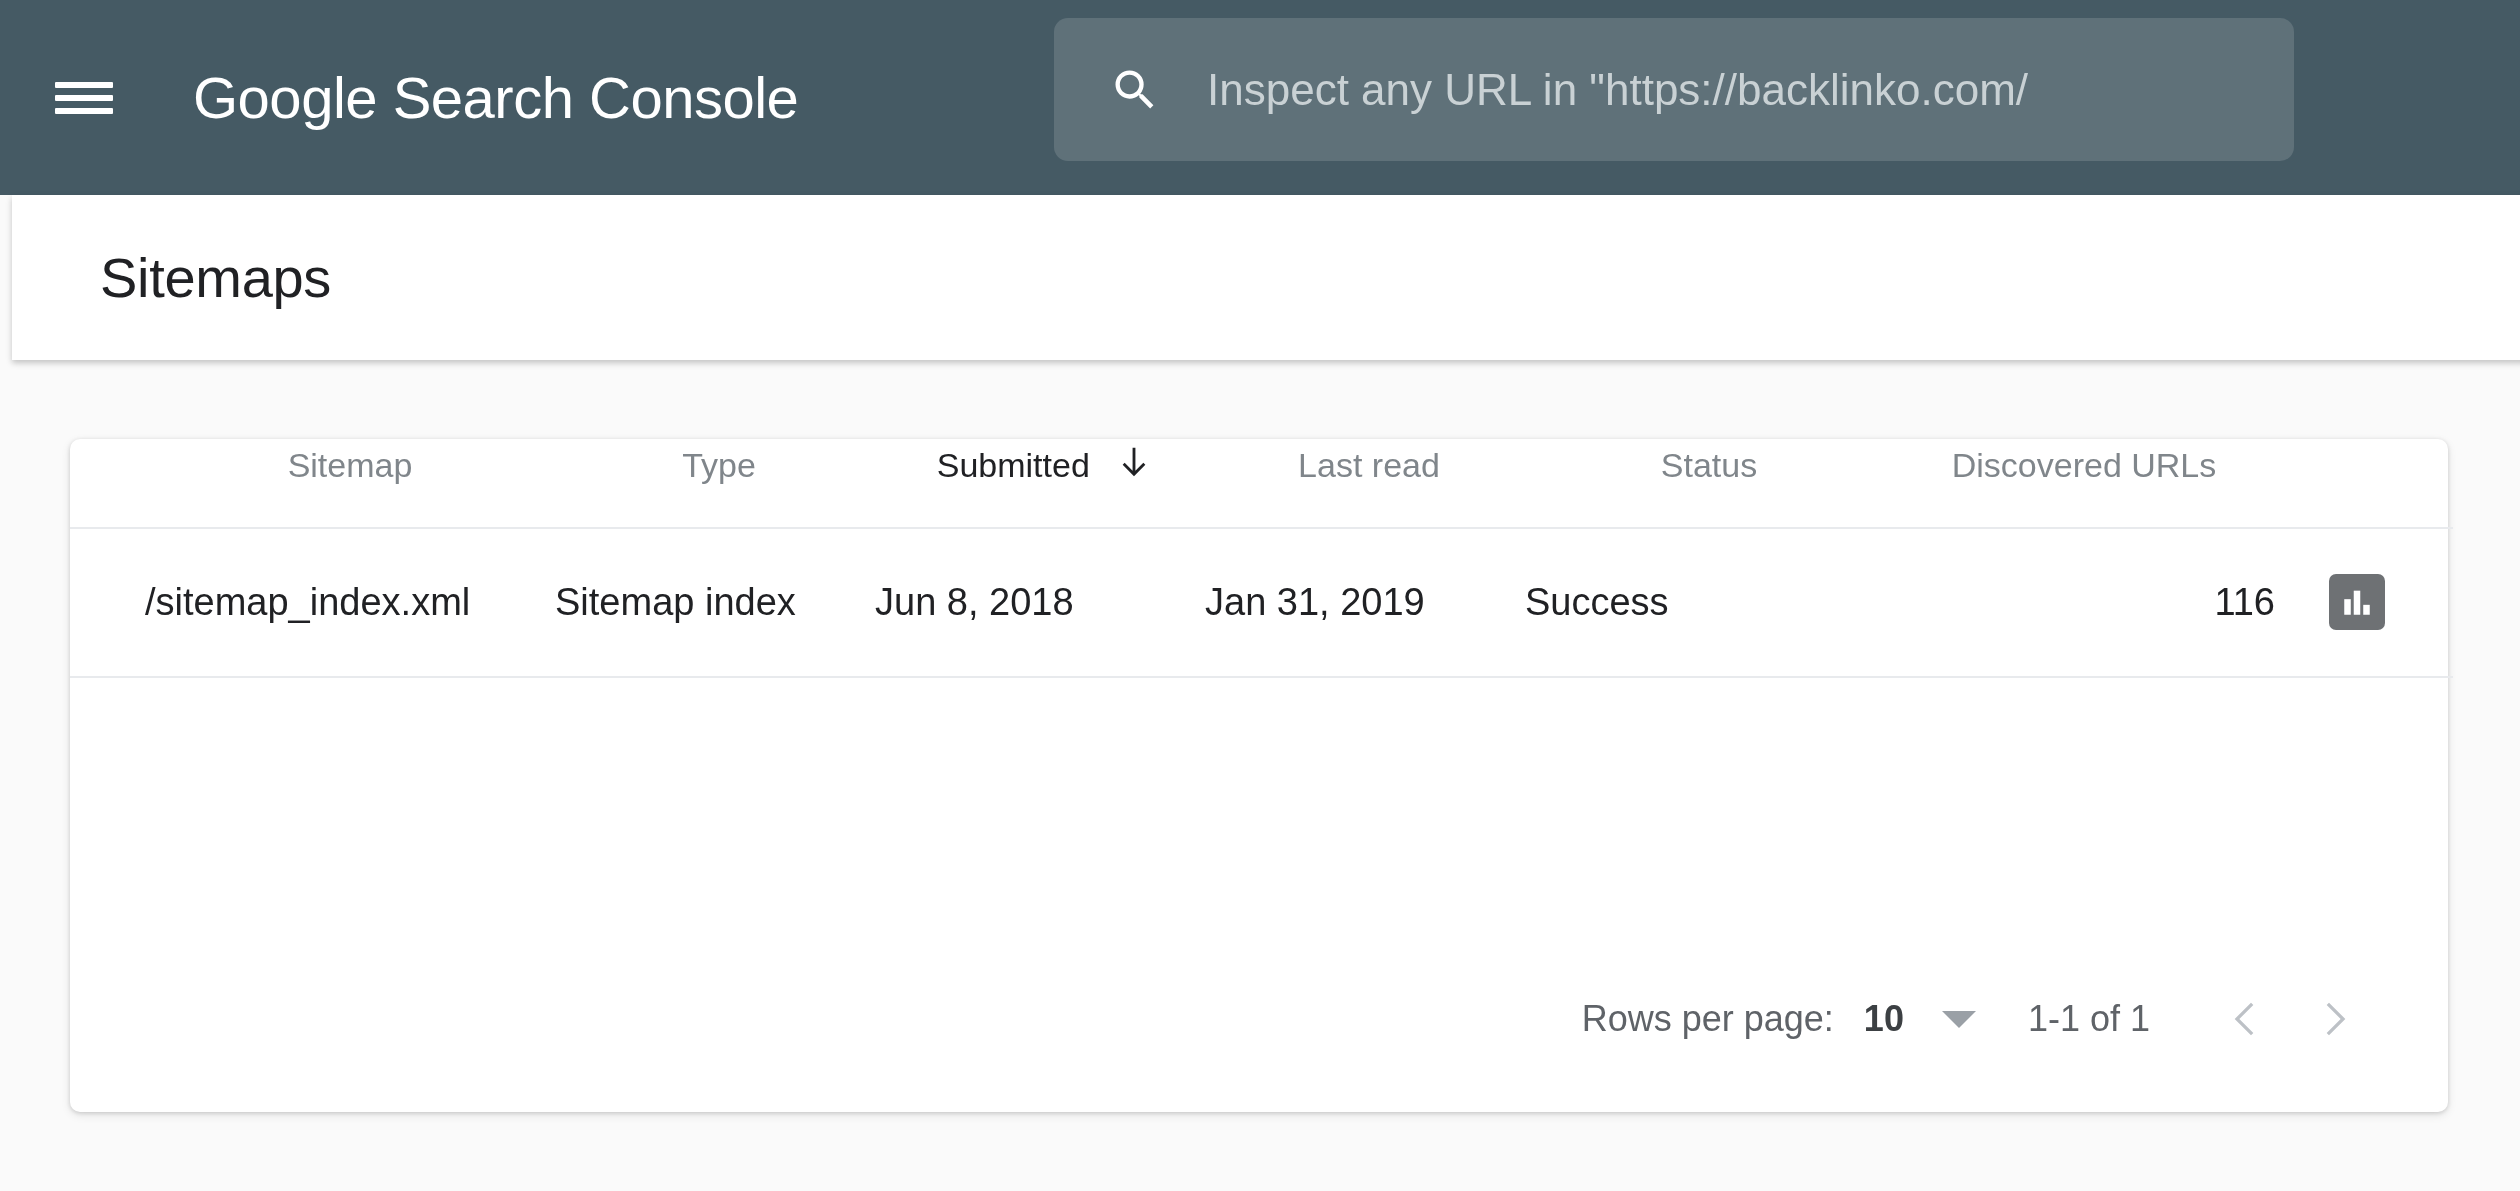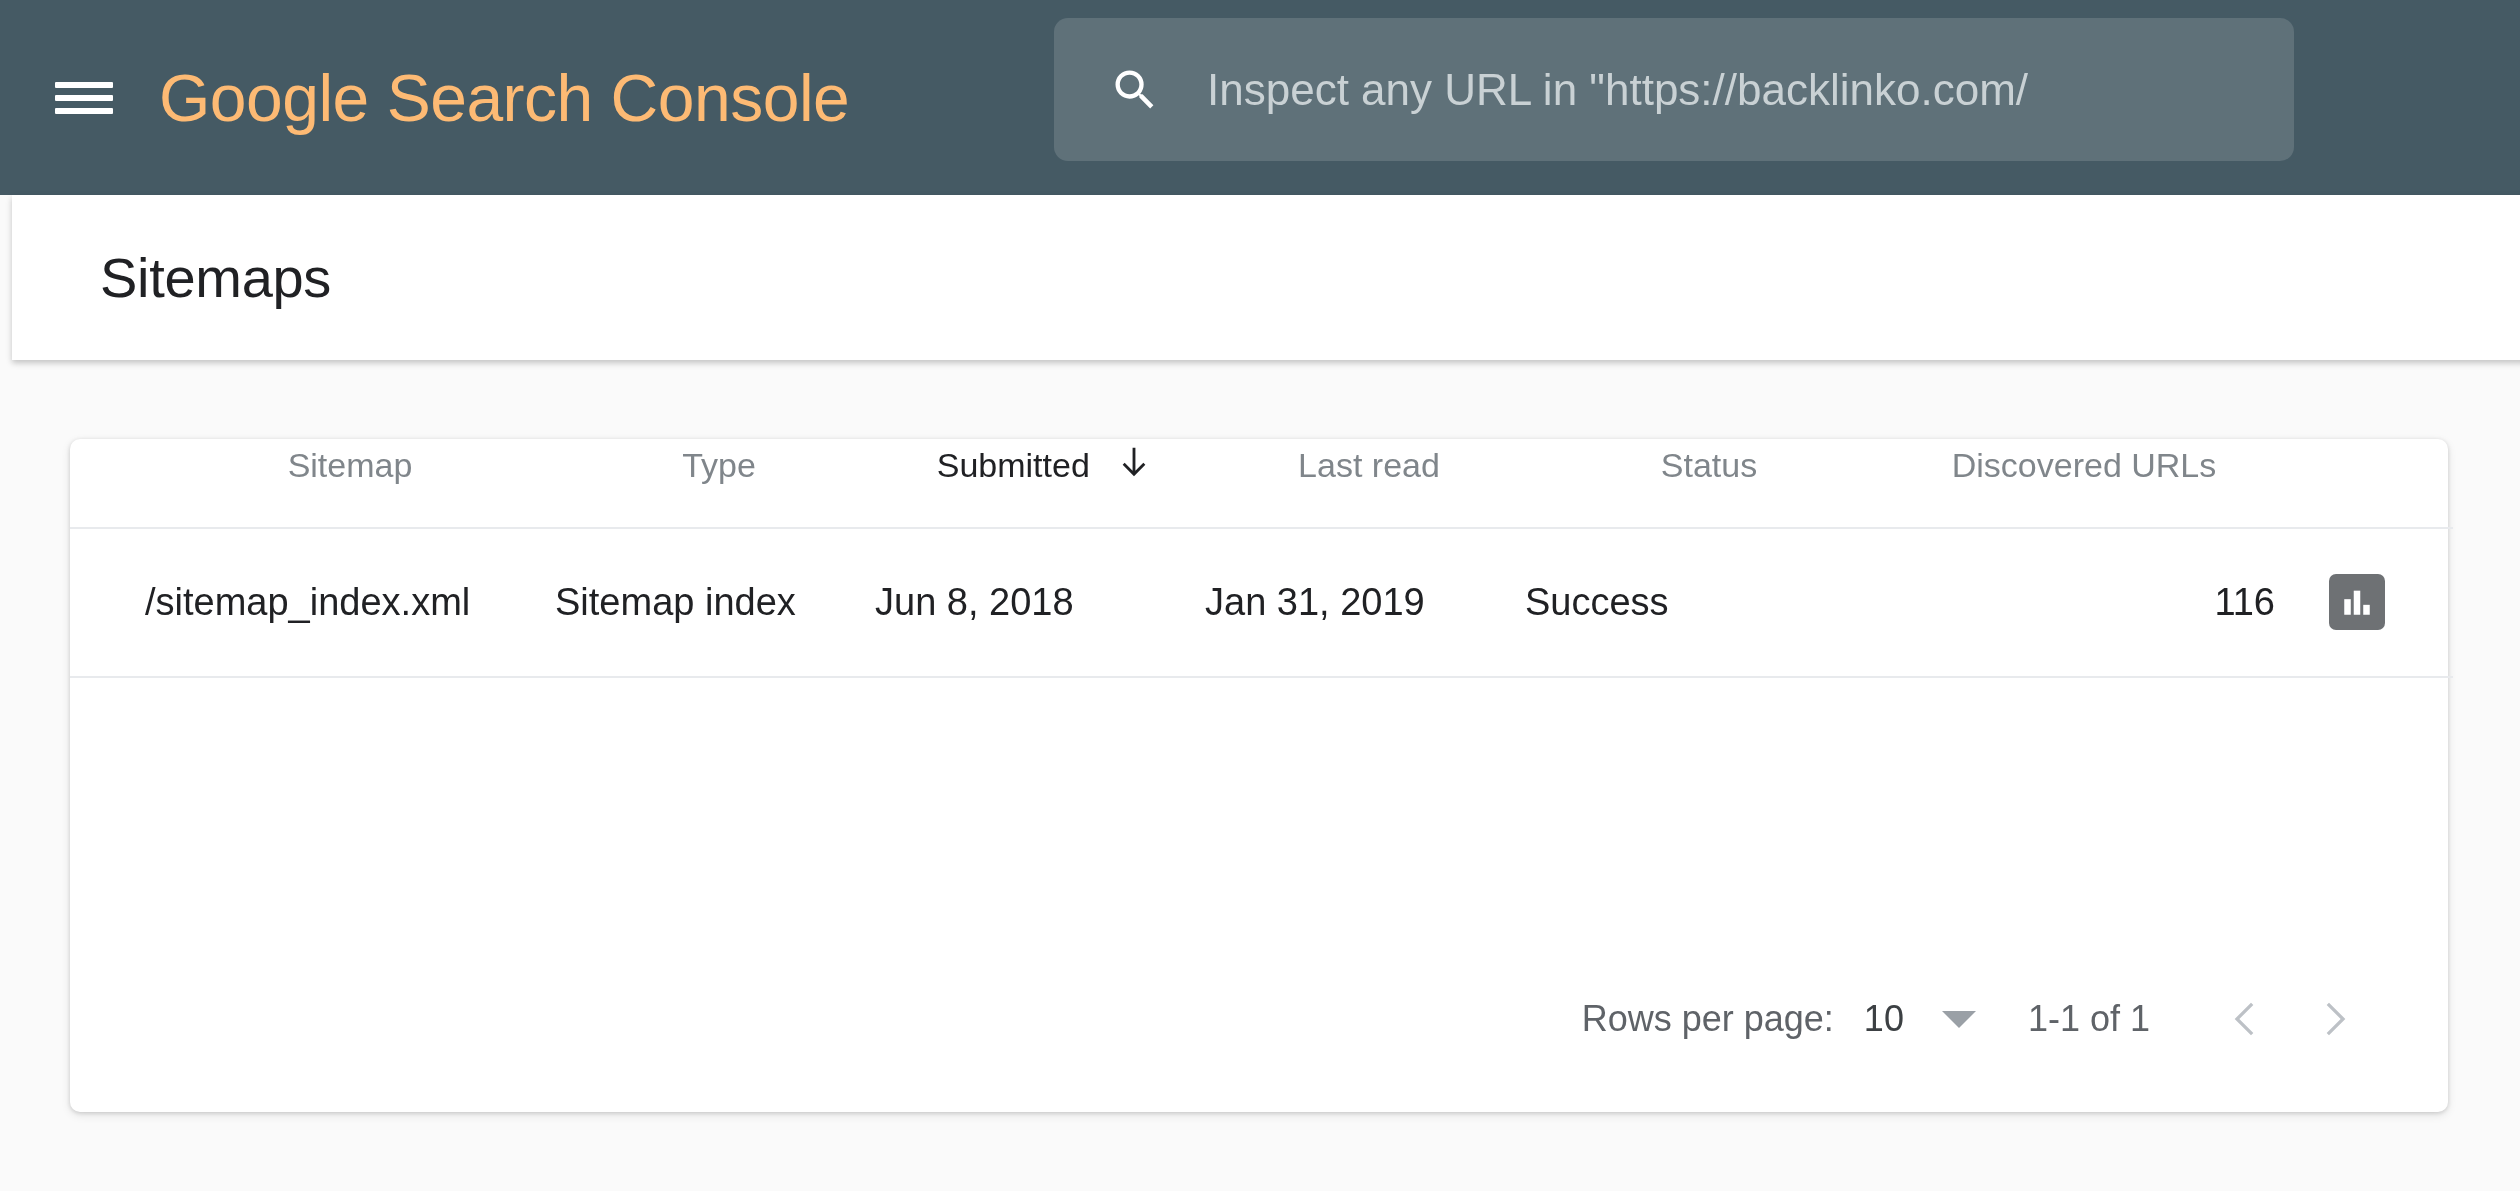--- a/index.html
+++ b/index.html
@@ -34,23 +34,23 @@
     padding: 6px 0;
   }
   #menu-button .bar {
     width: 58px;
     height: 6px;
     background: #ffffff;
     border-radius: 1px;
   }
 
   #product-logo {
-    margin-left: 46px;
-    color: #fdba74;
-    font-size: 66px;
+    margin-left: 80px;
+    color: #ffffff;
+    font-size: 58px;
     font-weight: 400;
     letter-spacing: -0.5px;
     white-space: nowrap;
     line-height: 1;
   }
   #product-logo .logo-google { font-weight: 500; }
   #product-logo .logo-rest { font-weight: 300; }
 
   #search-container {
     position: absolute;
@@ -231,21 +231,21 @@
   }
   #rows-per-page-select {
     display: flex;
     align-items: center;
     cursor: pointer;
     gap: 38px;
   }
   #rows-per-page-value {
     font-size: 36px;
     color: #3c4043;
-    font-weight: 400;
+    font-weight: 700;
   }
   #rows-dropdown-arrow {
     width: 0; height: 0;
     border-left: 17px solid transparent;
     border-right: 17px solid transparent;
     border-top: 17px solid #9aa0a6;
   }
   #page-range {
     font-size: 36px;
     color: #5f6368;

